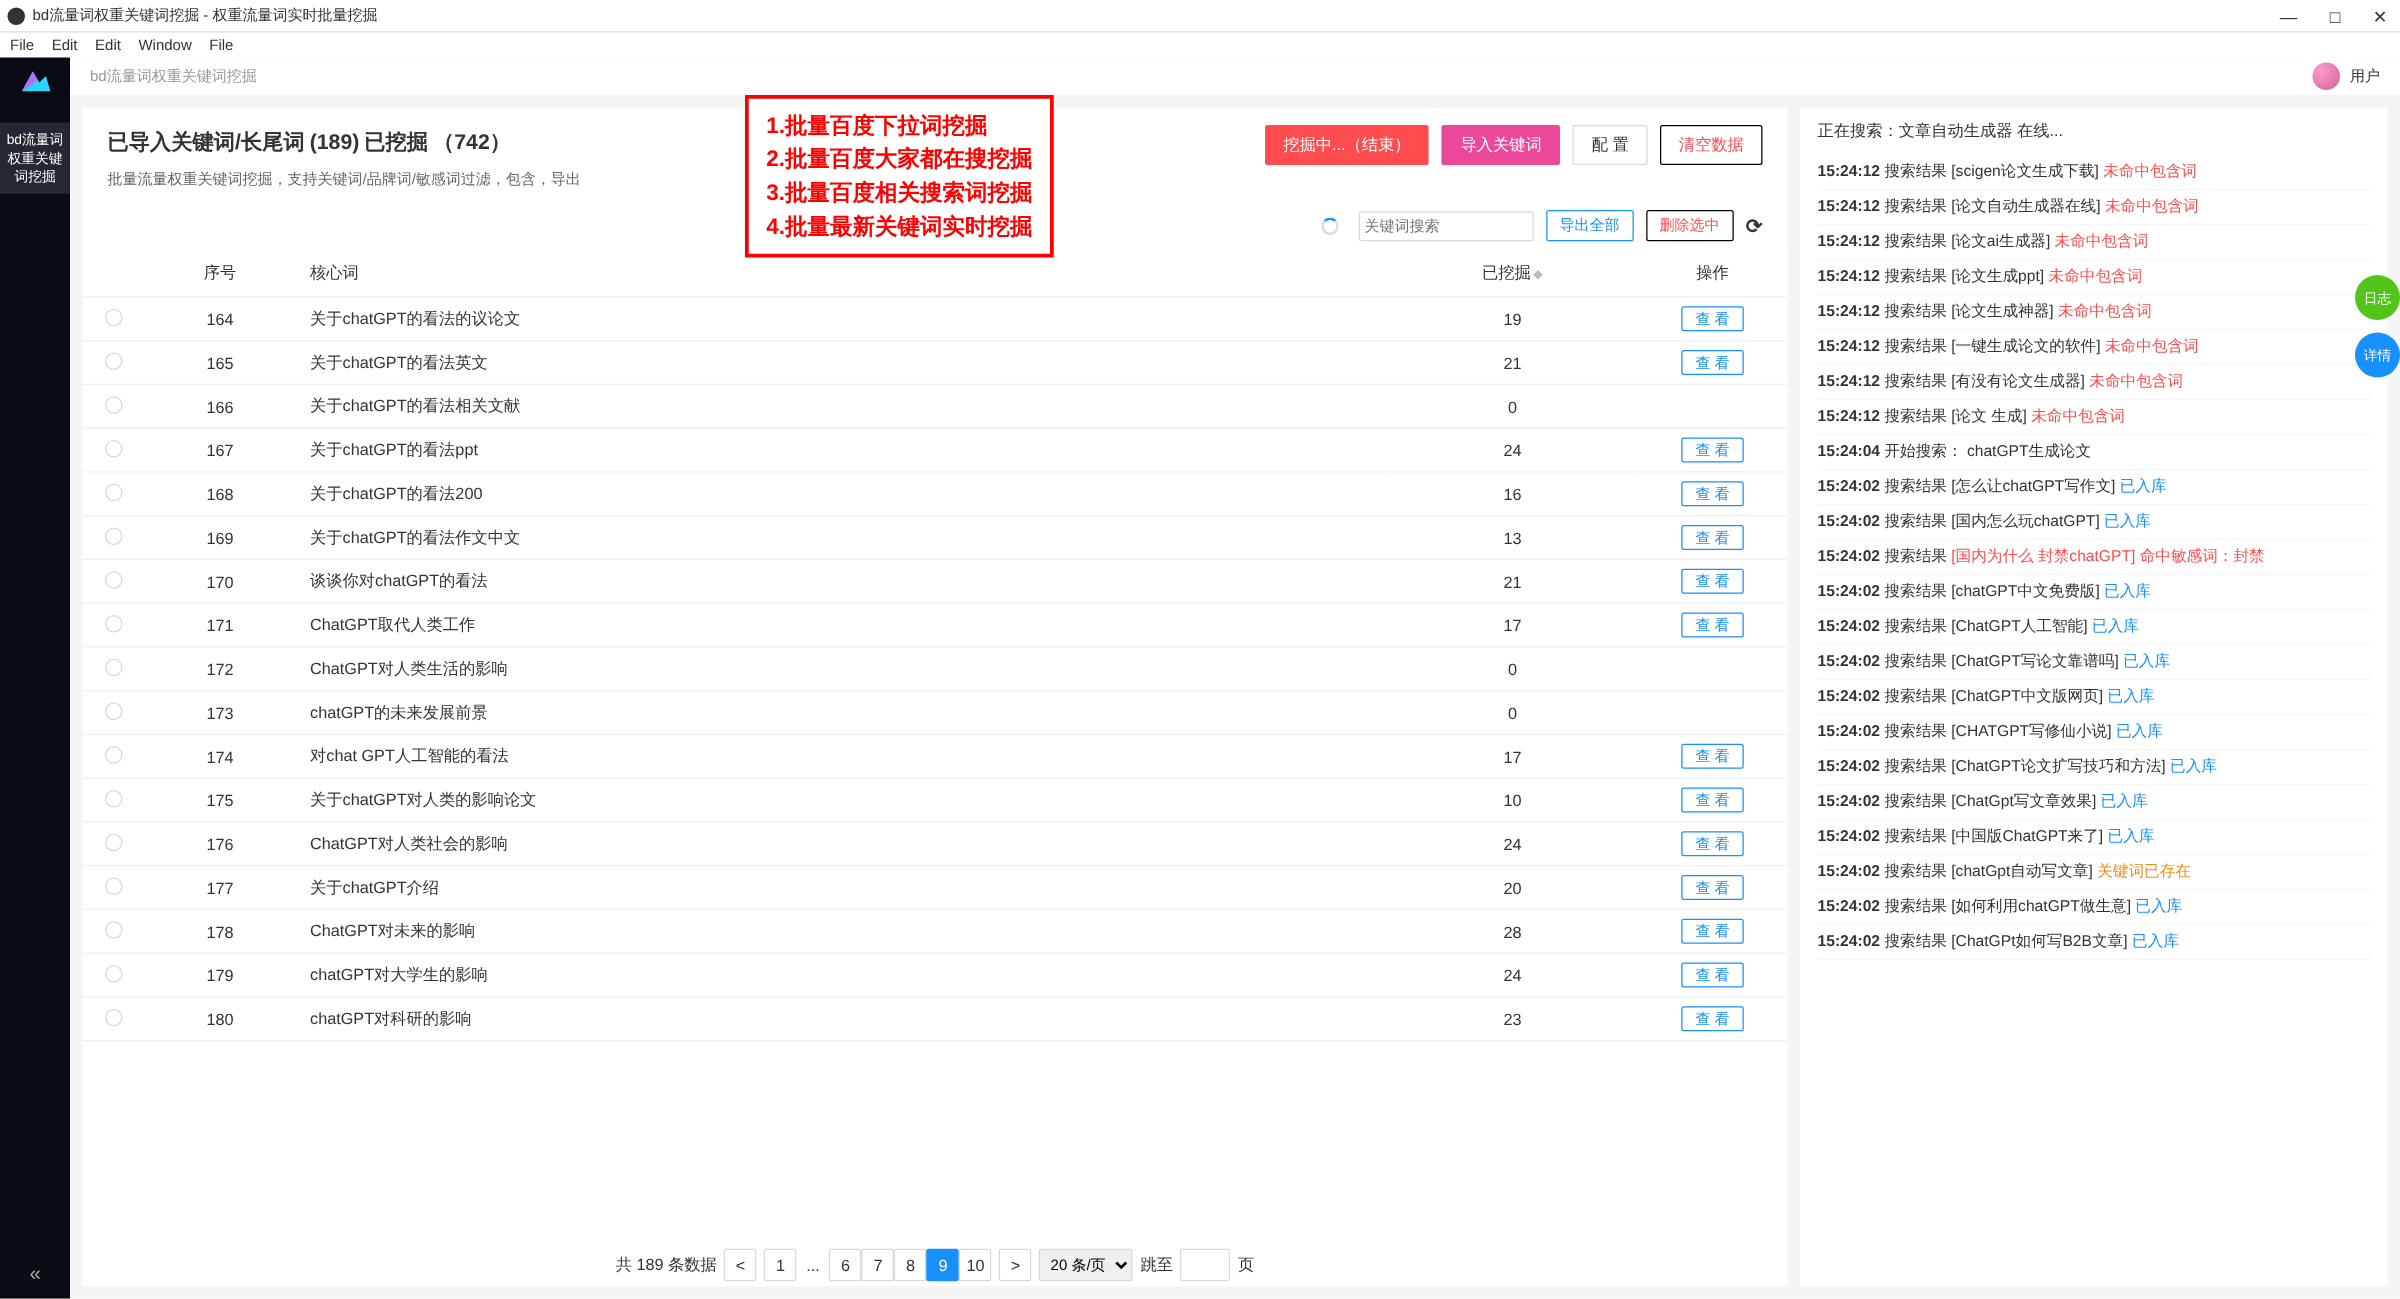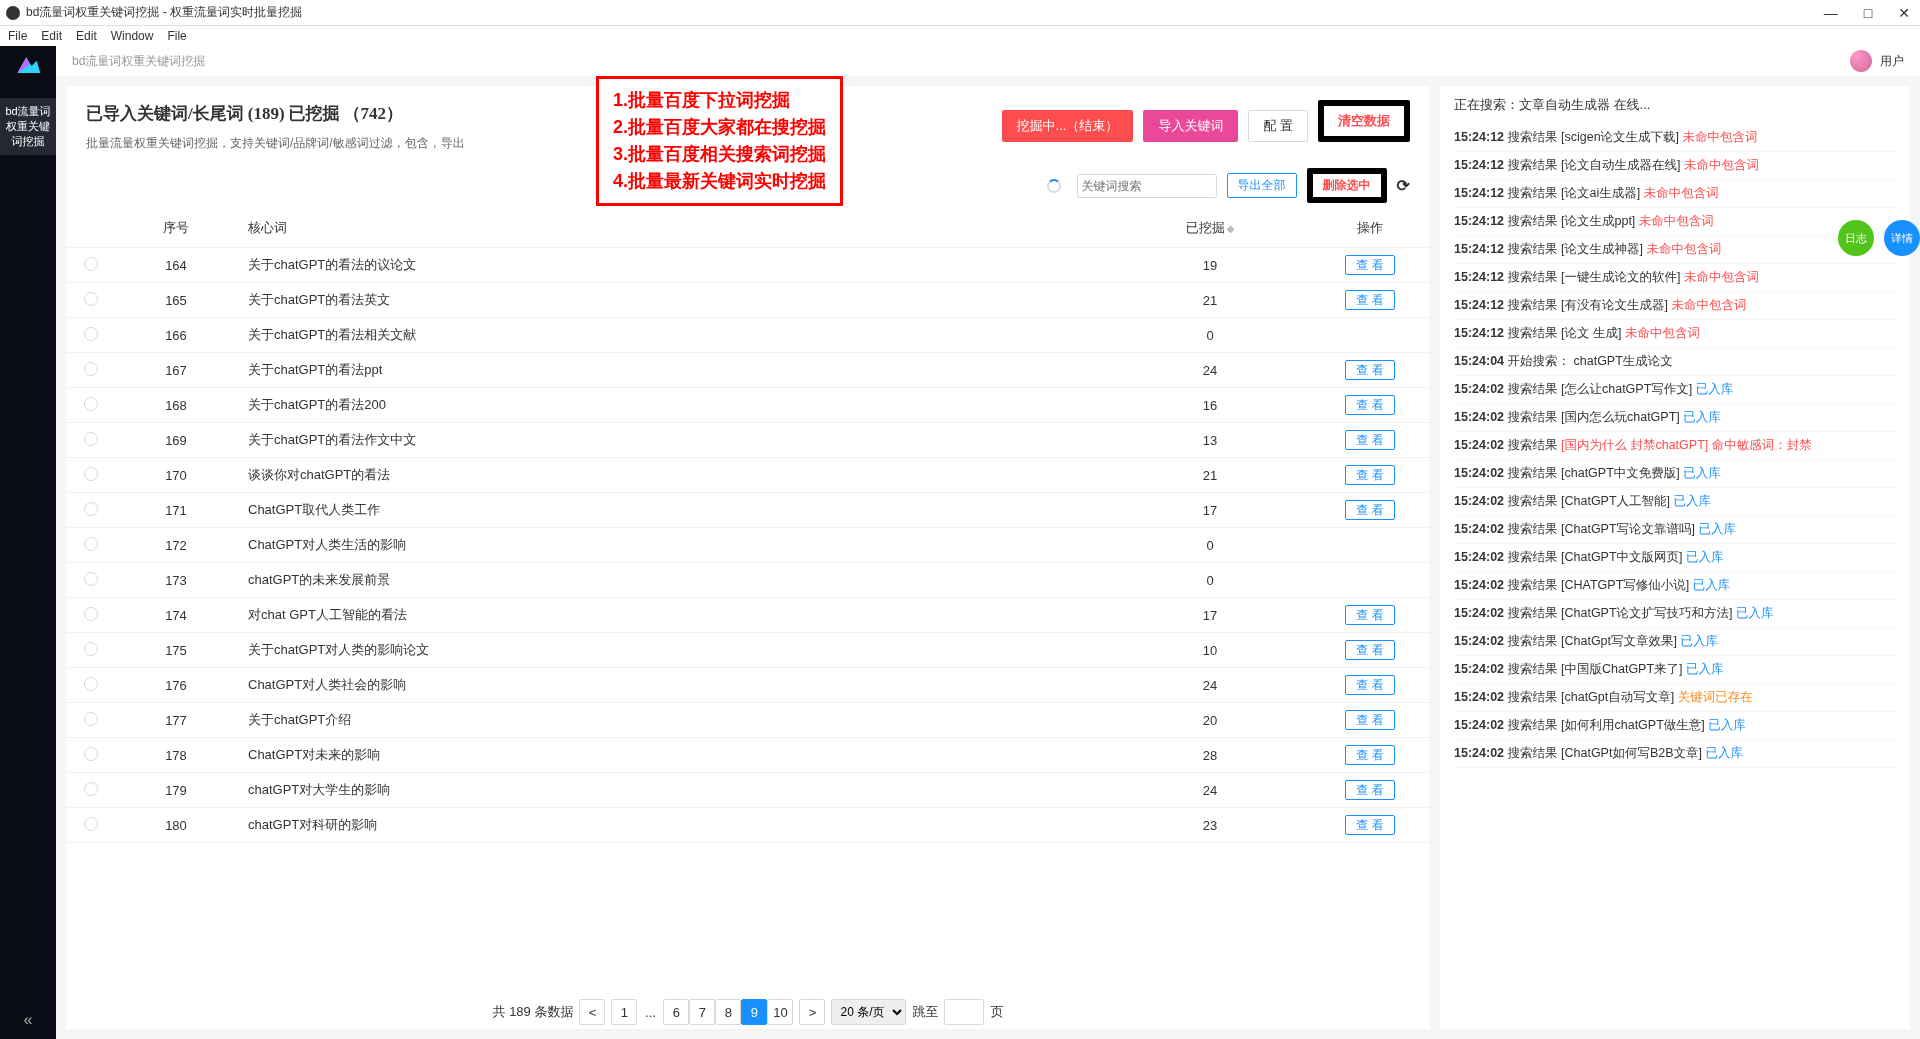--- a/index.html
+++ b/index.html
@@ -19,29 +19,29 @@
 .sidebar-tab { color: #fff; font-size: 11px; text-align: center; padding: 6px 4px; background: #252833; width: 100%; cursor: pointer; }
 .sidebar-collapse { position: absolute; bottom: 10px; color: #aaa; font-size: 16px; cursor: pointer; }
 .content-area { flex: 1; display: flex; flex-direction: column; background: #f5f5f5; position: relative; }
 .breadcrumb-bar { height: 30px; display: flex; align-items: center; justify-content: space-between; padding: 0 16px; background: #fff; }
 .breadcrumb { color: #999; font-size: 12px; }
 .user-area { display: flex; align-items: center; gap: 8px; }
 .avatar { width: 22px; height: 22px; border-radius: 50%; background: radial-gradient(circle at 30% 30%, #f9c, #c69); }
 .main-grid { flex: 1; display: flex; gap: 10px; padding: 10px; overflow: hidden; }
 .left-panel { flex: 1; background: #fff; display: flex; flex-direction: column; position: relative; }
 .panel-header { padding: 16px 20px 10px; position: relative; }
-.page-title { font-size: 17px; font-weight: bold; display: flex; align-items: center; gap: 4px; font-family: Liberation Serif, serif; }
+.page-title { font-size: 17px; font-weight: bold; display: flex; align-items: center; gap: 4px; }
 .page-title .muted { color: #333; }
 .page-sub { font-size: 12px; color: #666; margin-top: 10px; }
 .action-buttons { position: absolute; right: 20px; top: 14px; display: flex; gap: 10px; align-items: flex-end; }
 .btn { padding: 6px 14px; border-radius: 2px; font-size: 13px; cursor: pointer; border: 1px solid transparent; display: inline-flex; align-items: center; }
 .btn-red { background: #ff4d4f; color: #fff; }
 .btn-blue { background: #ec4899; color: #fff; }
 .btn-outline { background: #fff; border: 1px solid #d9d9d9; color: #333; }
-.btn-red-outline { background: #fff; border: 6px solid #000000; color: #ff4d4f; font-weight: bold; }
+.btn-red-outline { background: #fff; border: 1px solid #000000; color: #ff4d4f; }
 .btn-blue-outline { background: #fff; border: 1px solid #1890ff; color: #1890ff; }
 .table-toolbar { display: flex; justify-content: flex-end; align-items: center; gap: 10px; padding: 6px 20px; }
 .search-input { width: 140px; padding: 4px 4px; border: 1px solid #d9d9d9; border-radius: 2px; font-size: 12px; }
 .spinner { width: 14px; height: 14px; border: 2px solid #ddd; border-top-color: #1890ff; border-radius: 50%; animation: spin 1s linear infinite; margin-right: 6px; }
 @keyframes spin { to { transform: rotate(360deg); } }
 .refresh-icon { font-size: 16px; cursor: pointer; color: #333; font-weight: bold; }
 .table-wrap { flex: 1; overflow: auto; }
 table { width: 100%; border-collapse: collapse; }
 th { text-align: left; padding: 10px 12px; font-weight: normal; color: #333; font-size: 13px; background: #fff; border-bottom: 1px solid #f0f0f0; }
 th.center, td.center { text-align: center; }
@@ -60,21 +60,21 @@
 .log-list { flex: 1; overflow: auto; padding: 0 14px; }
 .log-item { padding: 5px 0; font-size: 12.5px; border-bottom: 1px solid #f5f5f5; }
 .log-time { color: #333; font-weight: bold; }
 .log-label { color: #333; }
 .log-text { color: #333; }
 .tag-red { color: #ff4d4f; }
 .tag-blue { color: #1890ff; }
 .tag-orange { color: #fa8c16; }
 .overlay-box { position: absolute; top: 30px; left: 540px; border: 3px solid #ff0000; padding: 8px 14px; background: #fff; z-index: 100; }
 .overlay-box div { color: #ff0000; font-size: 18px; font-weight: bold; line-height: 1.5; }
-.float-tabs { position: fixed; right: 0; top: 220px; display: flex; flex-direction: row; gap: 10px; }
+.float-tabs { position: fixed; right: 0; top: 220px; display: flex; flex-direction: column; gap: 10px; }
 .float-tab { width: 36px; height: 36px; border-radius: 50%; display: flex; align-items: center; justify-content: center; color: #fff; font-size: 11px; cursor: pointer; writing-mode: horizontal-tb; text-align: center; }
 .float-green { background: #52c41a; }
 .float-blue { background: #1890ff; }
 </style>
 </head>
 <body>
 
 <div class="titlebar">
   <div class="titlebar-left">
     <span class="title-icon"></span>

